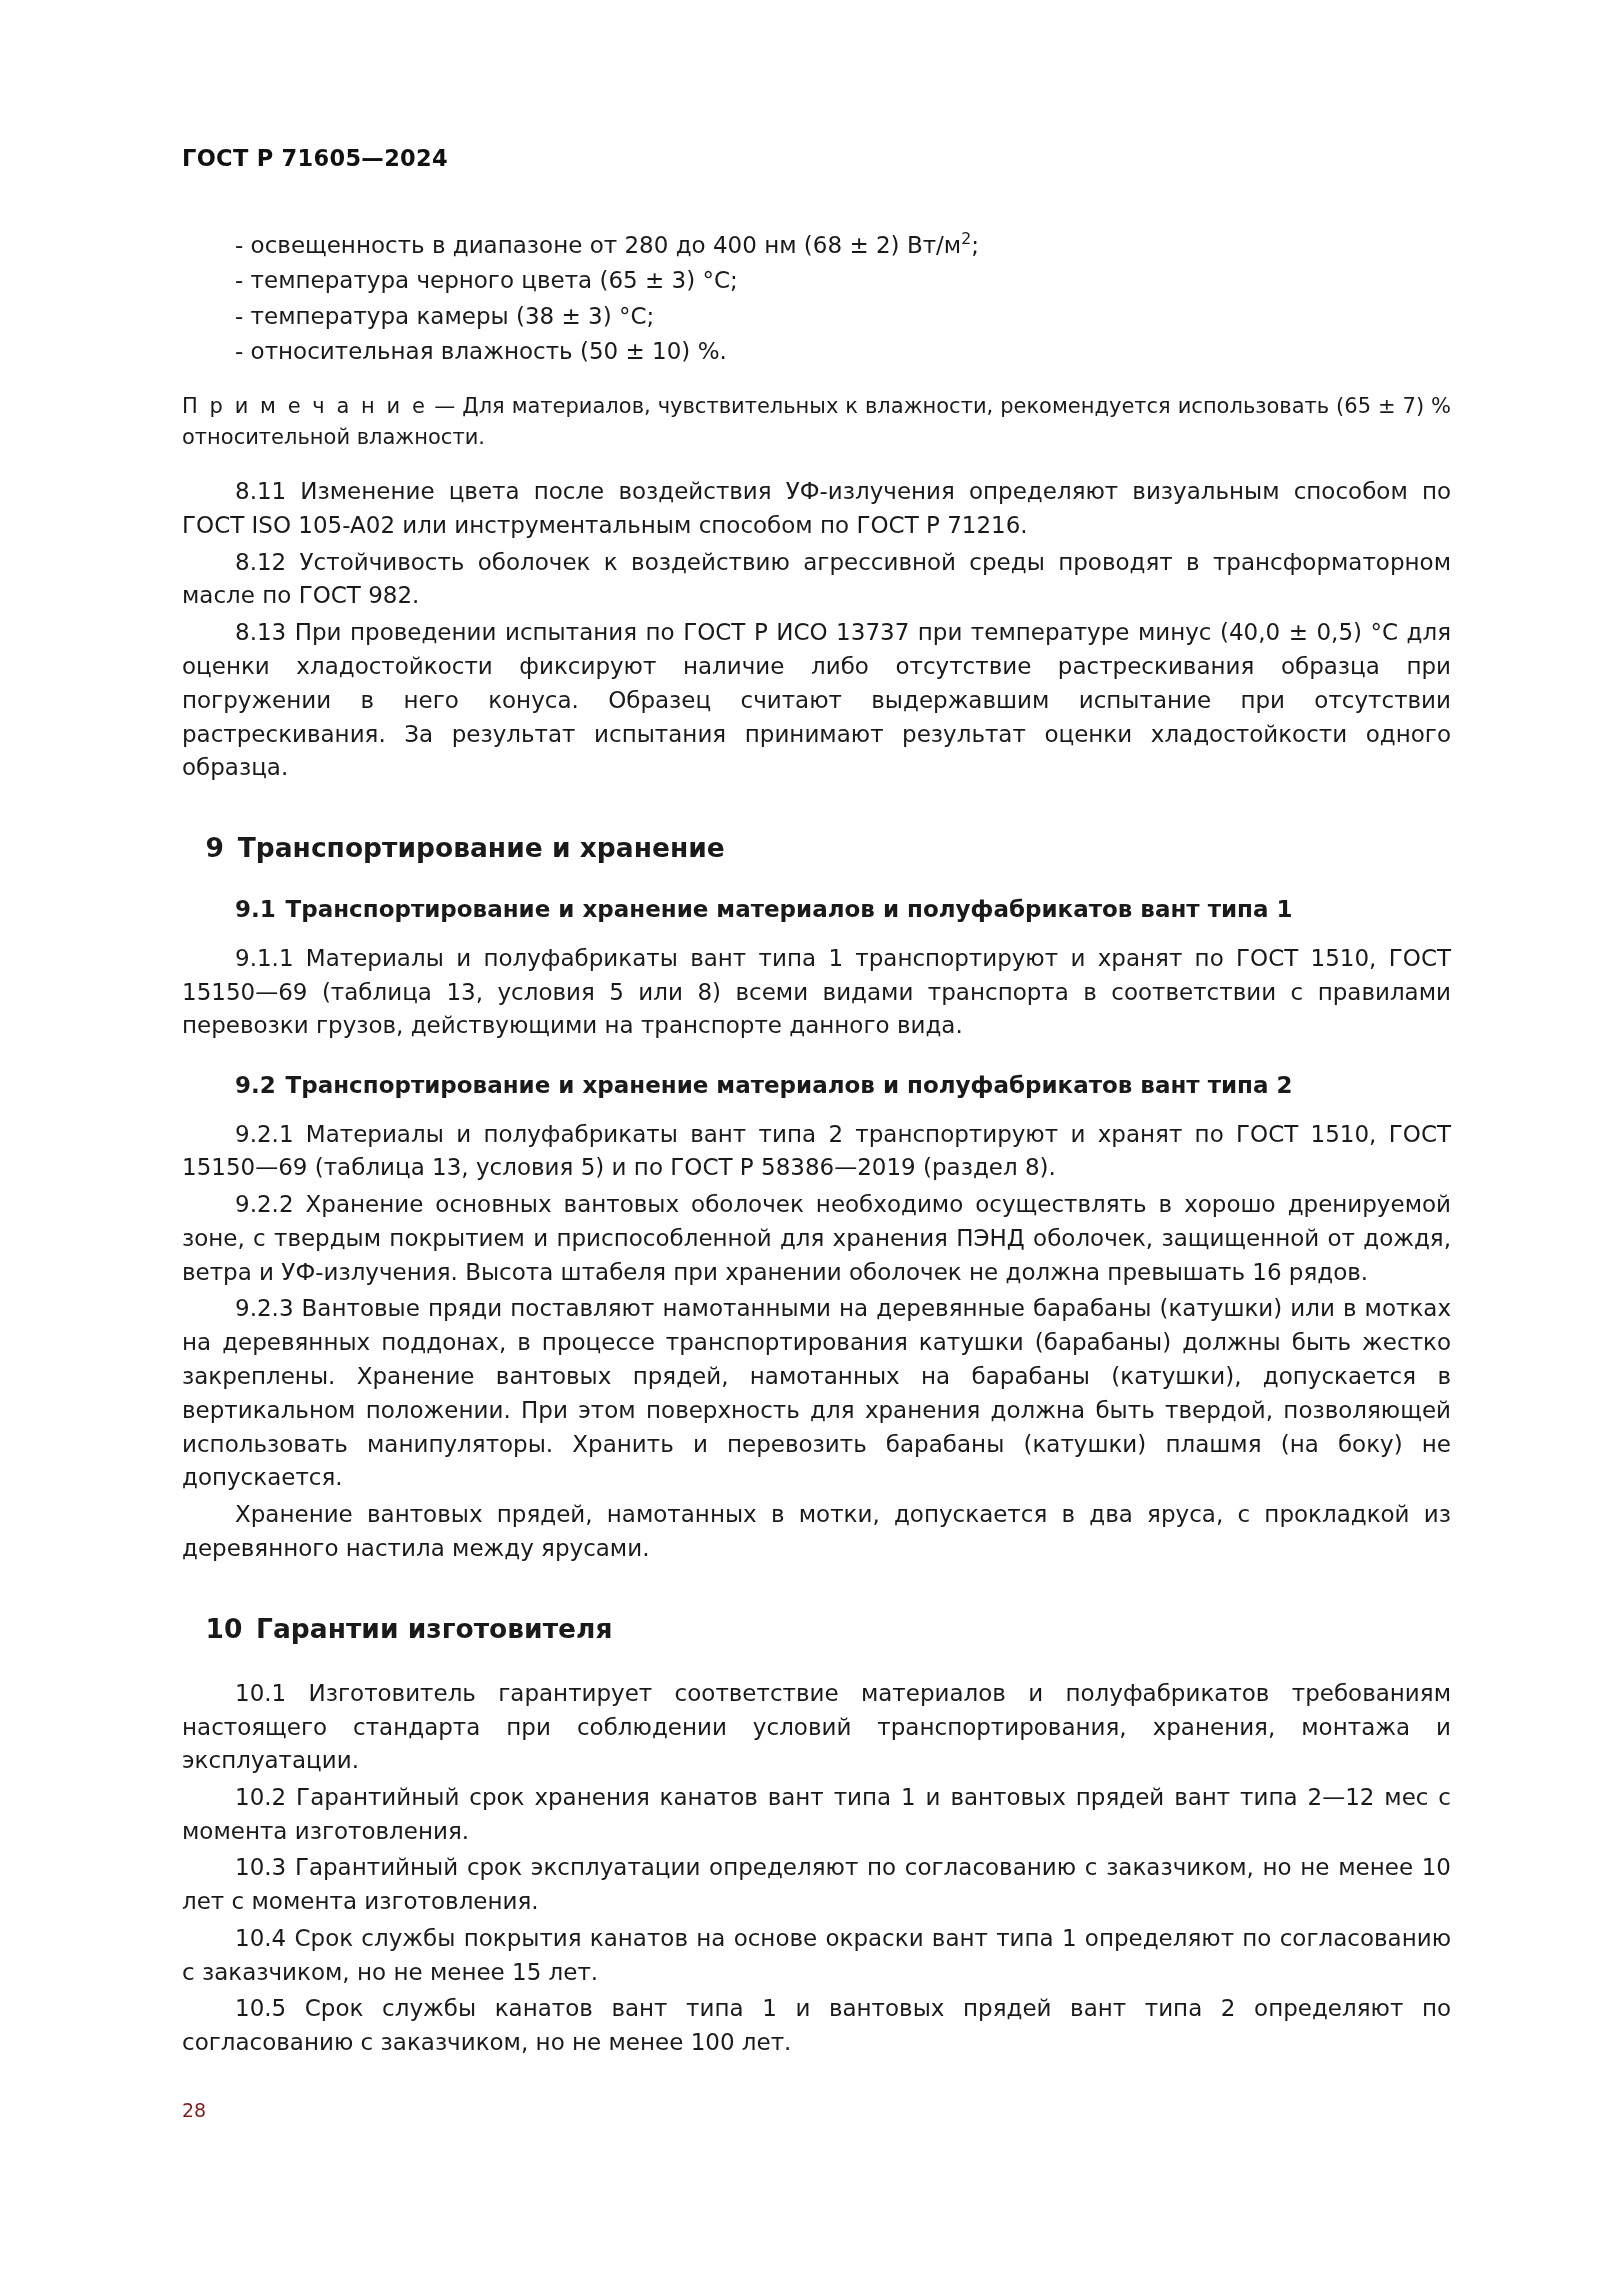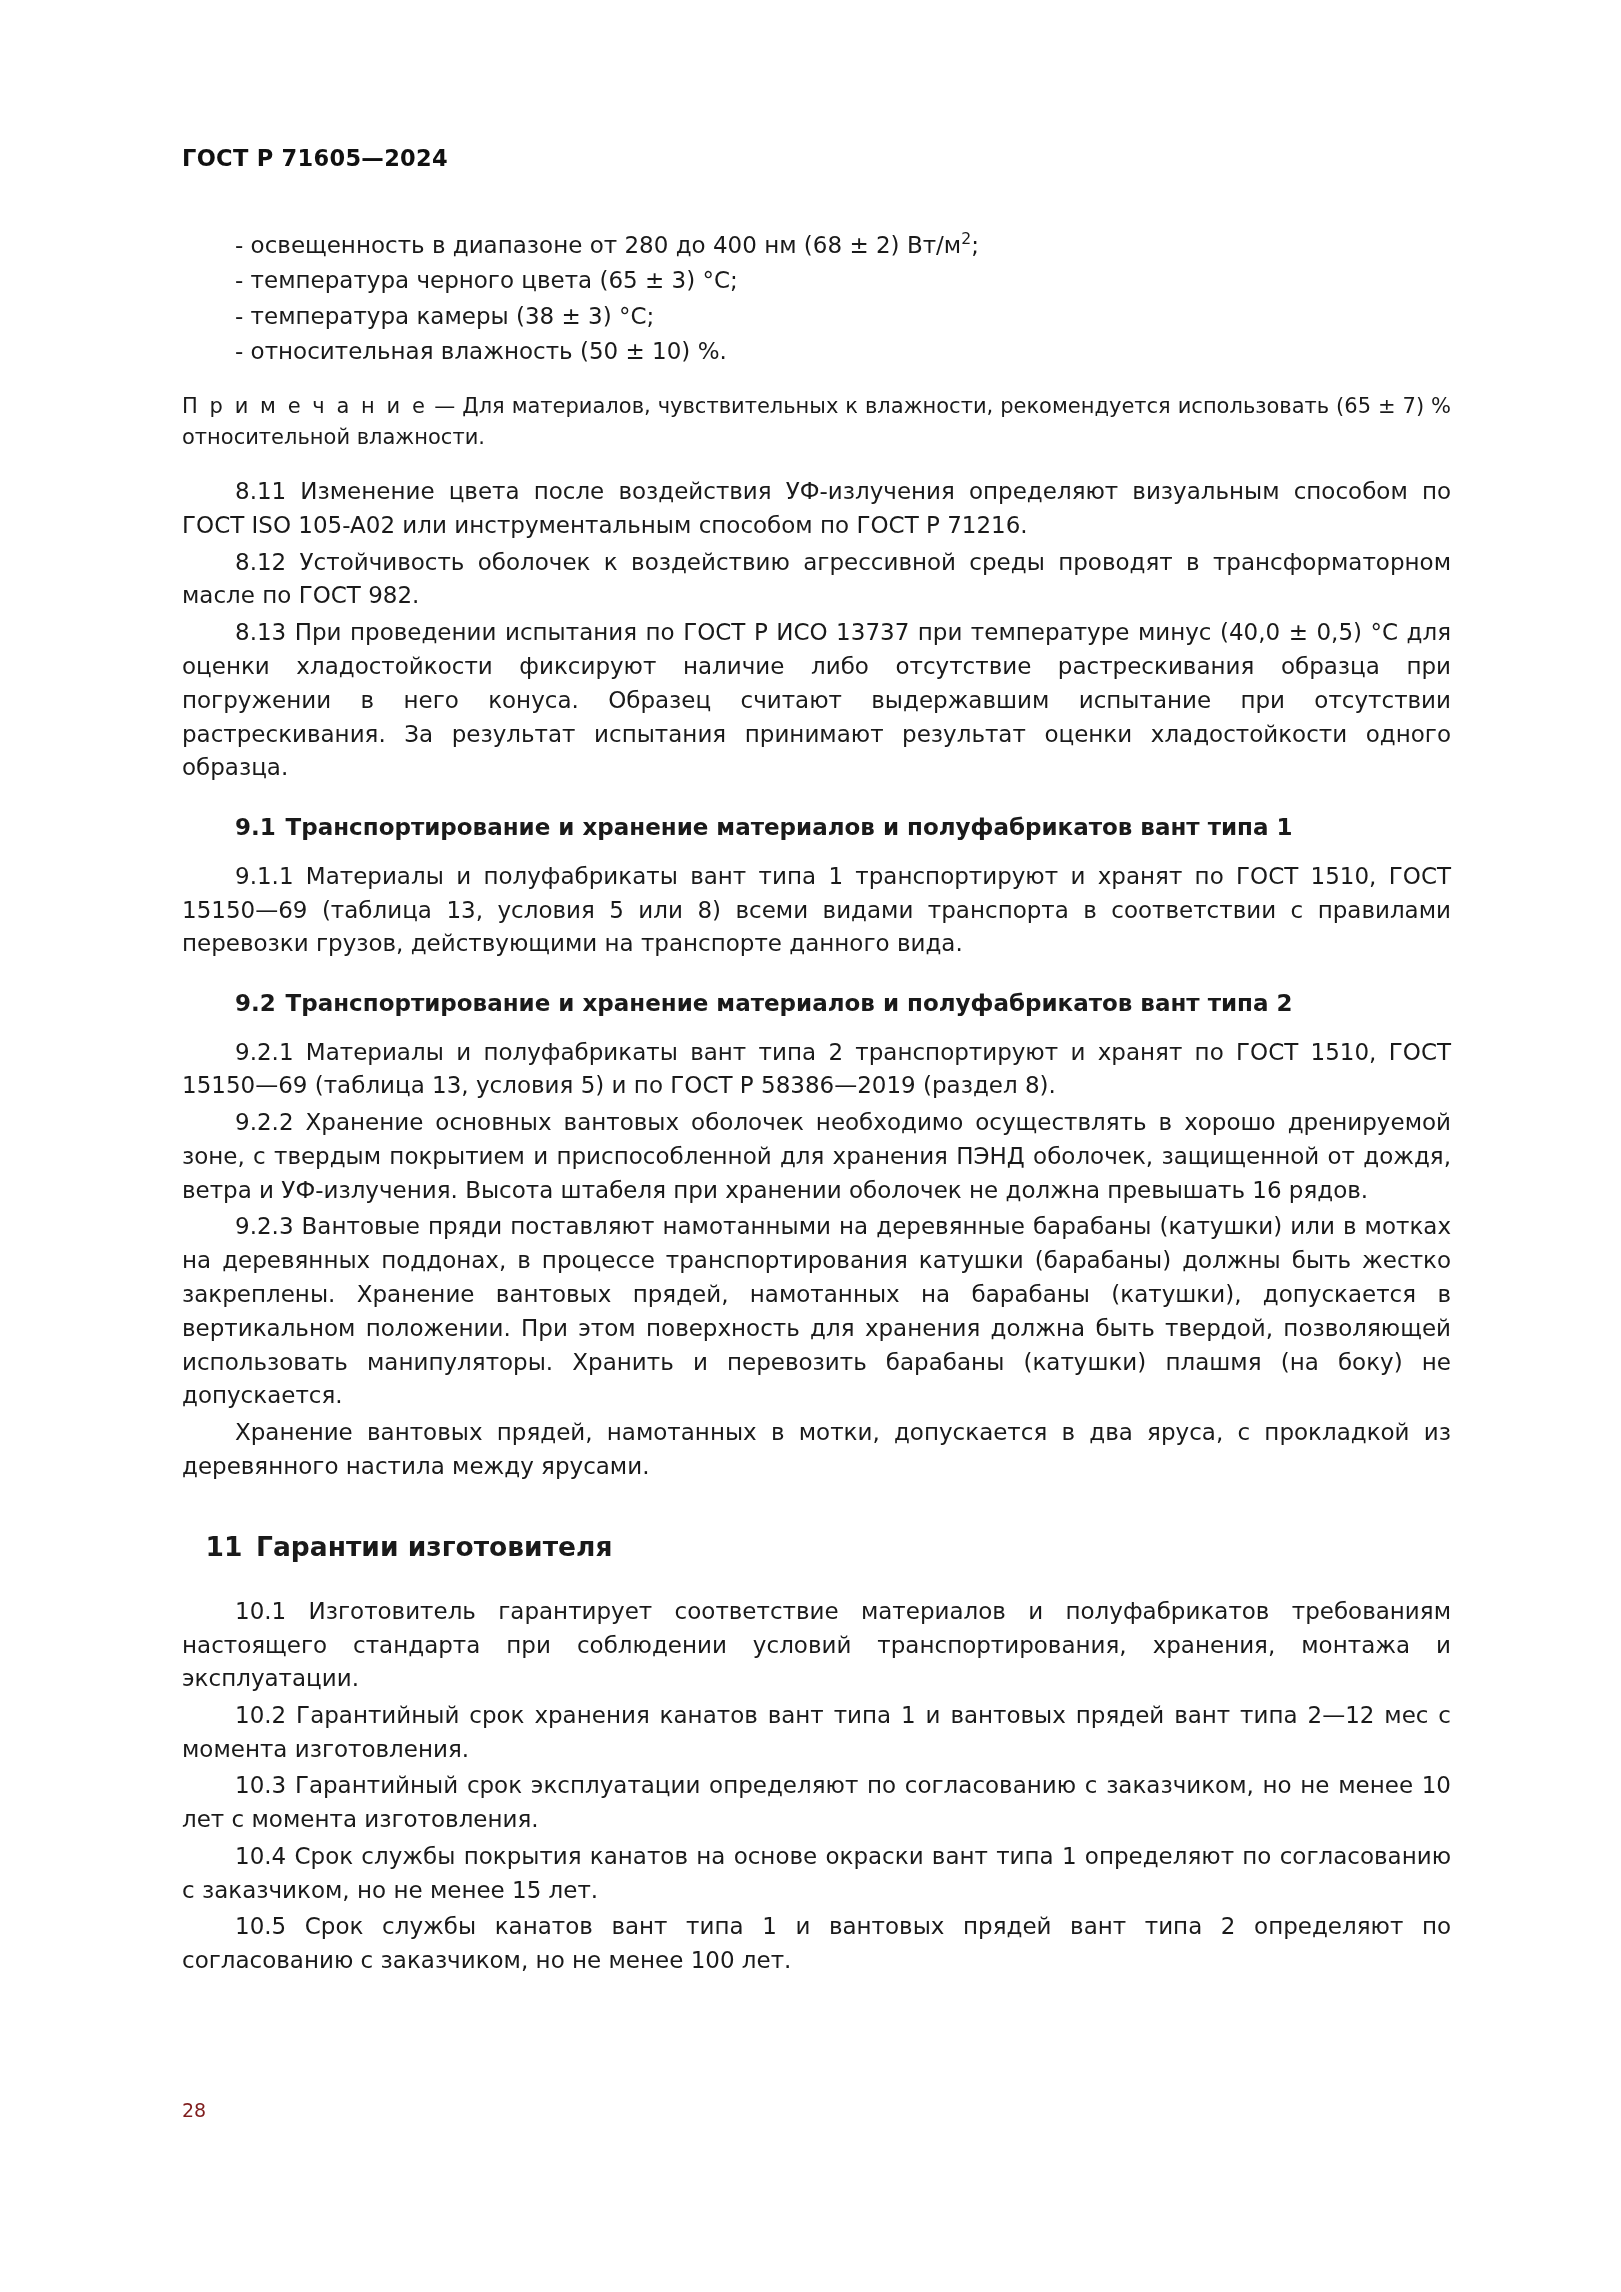--- a/index.html
+++ b/index.html
@@ -102,38 +102,41 @@
     </div>
 
     <div class="note">
       <span class="note-label">П р и м е ч а н и е</span><span> — Для материалов, чувствительных к влажности, рекомендуется использовать (65 ± 7) % относительной влажности.</span>
     </div>
 
     <p class="para">8.11 Изменение цвета после воздействия УФ-излучения определяют визуальным способом по ГОСТ ISO 105-A02 или инструментальным способом по ГОСТ Р 71216.</p>
     <p class="para">8.12 Устойчивость оболочек к воздействию агрессивной среды проводят в трансформаторном масле по ГОСТ 982.</p>
     <p class="para">8.13 При проведении испытания по ГОСТ Р ИСО 13737 при температуре минус (40,0 ± 0,5) °С для оценки хладостойкости фиксируют наличие либо отсутствие растрескивания образца при погружении в него конуса. Образец считают выдержавшим испытание при отсутствии растрескивания. За результат испытания принимают результат оценки хладостойкости одного образца.</p>
 
+    <h2 class="sec">
+      <span class="num">9</span><span>Транспортирование и хранение</span>
+    </h2>
 
     <h3 class="subsec">
       <span class="num">9.1</span><span>Транспортирование и хранение материалов и полуфабрикатов вант типа 1</span>
     </h3>
 
     <p class="para">9.1.1 Материалы и полуфабрикаты вант типа 1 транспортируют и хранят по ГОСТ 1510, ГОСТ 15150—69 (таблица 13, условия 5 или 8) всеми видами транспорта в соответствии с правилами перевозки грузов, действующими на транспорте данного вида.</p>
 
     <h3 class="subsec">
       <span class="num">9.2</span><span>Транспортирование и хранение материалов и полуфабрикатов вант типа 2</span>
     </h3>
 
     <p class="para">9.2.1 Материалы и полуфабрикаты вант типа 2 транспортируют и хранят по ГОСТ 1510, ГОСТ 15150—69 (таблица 13, условия 5) и по ГОСТ Р 58386—2019 (раздел 8).</p>
     <p class="para">9.2.2 Хранение основных вантовых оболочек необходимо осуществлять в хорошо дренируемой зоне, с твердым покрытием и приспособленной для хранения ПЭНД оболочек, защищенной от дождя, ветра и УФ-излучения. Высота штабеля при хранении оболочек не должна превышать 16 рядов.</p>
     <p class="para">9.2.3 Вантовые пряди поставляют намотанными на деревянные барабаны (катушки) или в мотках на деревянных поддонах, в процессе транспортирования катушки (барабаны) должны быть жестко закреплены. Хранение вантовых прядей, намотанных на барабаны (катушки), допускается в вертикальном положении. При этом поверхность для хранения должна быть твердой, позволяющей использовать манипуляторы. Хранить и перевозить барабаны (катушки) плашмя (на боку) не допускается.</p>
     <p class="para">Хранение вантовых прядей, намотанных в мотки, допускается в два яруса, с прокладкой из деревянного настила между ярусами.</p>
 
     <h2 class="sec">
-      <span class="num">11</span><span>Гарантии изготовителя</span>
+      <span class="num">10</span><span>Гарантии изготовителя</span>
     </h2>
 
     <p class="para">10.1 Изготовитель гарантирует соответствие материалов и полуфабрикатов требованиям настоящего стандарта при соблюдении условий транспортирования, хранения, монтажа и эксплуатации.</p>
     <p class="para">10.2 Гарантийный срок хранения канатов вант типа 1 и вантовых прядей вант типа 2—12 мес с момента изготовления.</p>
     <p class="para">10.3 Гарантийный срок эксплуатации определяют по согласованию с заказчиком, но не менее 10 лет с момента изготовления.</p>
     <p class="para">10.4 Срок службы покрытия канатов на основе окраски вант типа 1 определяют по согласованию с заказчиком, но не менее 15 лет.</p>
     <p class="para">10.5 Срок службы канатов вант типа 1 и вантовых прядей вант типа 2 определяют по согласованию с заказчиком, но не менее 100 лет.</p>
 
   </div>
 

